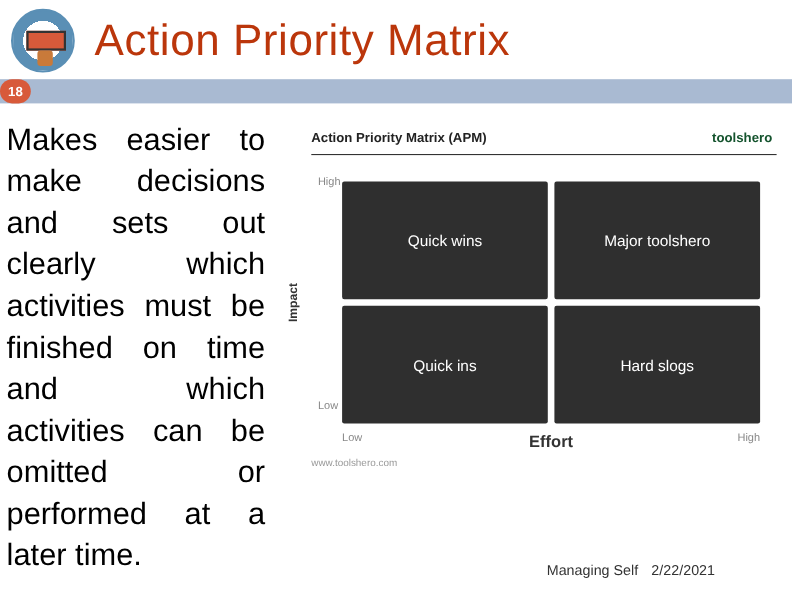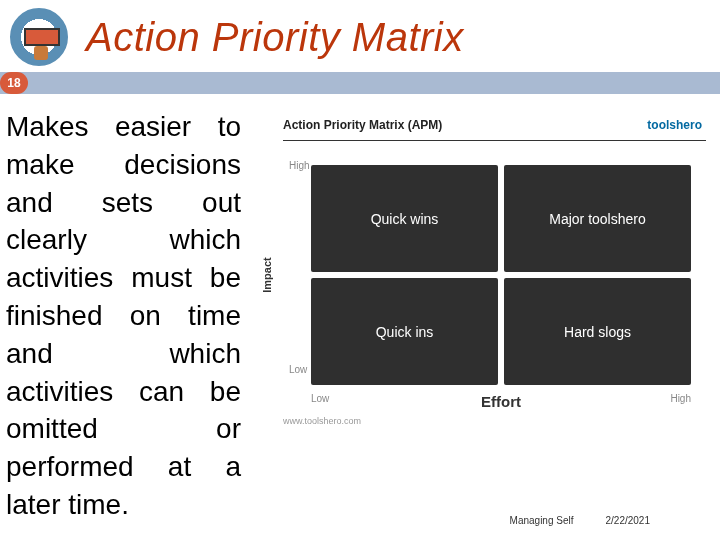--- a/index.html
+++ b/index.html
@@ -9,21 +9,20 @@
     background: #ffffff;
     font-family: Arial, Helvetica, sans-serif;
     position: relative;
     overflow: hidden;
   }
   .header {
     display: flex;
     align-items: center;
     padding: 8px 0 4px 10px;
     height: 70px;
-    font-style: italic;
   }
   .logo {
     width: 58px;
     height: 58px;
     border-radius: 50%;
     background: radial-gradient(circle at 50% 50%, #fff 0 18px, #5a8fb5 18px 28px, #fff 28px 29px);
     border: 2px solid #5a8fb5;
     position: relative;
     flex-shrink: 0;
   }
@@ -90,21 +89,21 @@
     padding: 6px 0 32px 0;
   }
   .chart-head {
     display: flex;
     justify-content: space-between;
     font-size: 12px;
     font-weight: bold;
     color: #222;
     padding: 0 4px 8px 32px;
   }
-  .chart-head .brand { font-weight: 600; color: #0369a1; }
+  .chart-head .brand { font-weight: 600; color: #14532d; }
   .hr {
     height: 1px;
     background: #333;
     margin: 0 0 24px 32px;
   }
   .chart-body {
     display: flex;
     align-items: stretch;
   }
   .yaxis {
@@ -165,24 +164,24 @@
   }
   .source {
     font-size: 9px;
     color: #999;
     margin: 12px 0 0 32px;
   }
   .footer {
     position: absolute;
     bottom: 14px;
     right: 70px;
-    font-size: 10px;
+    font-size: 13px;
     color: #333;
     display: flex;
-    gap: 32px;
+    gap: 12px;
   }
 </style>
 </head>
 <body>
 
 <div class="header">
   <div class="logo"></div>
   <div class="title">Action Priority Matrix</div>
 </div>
 

